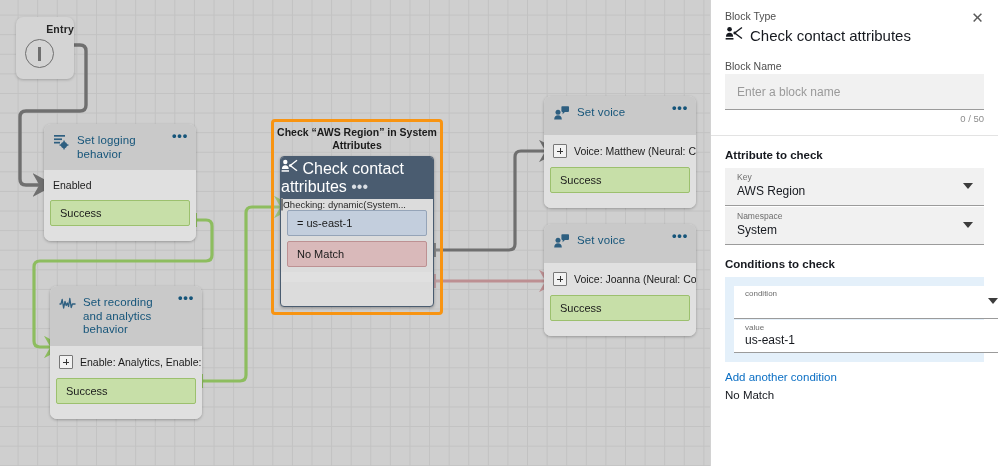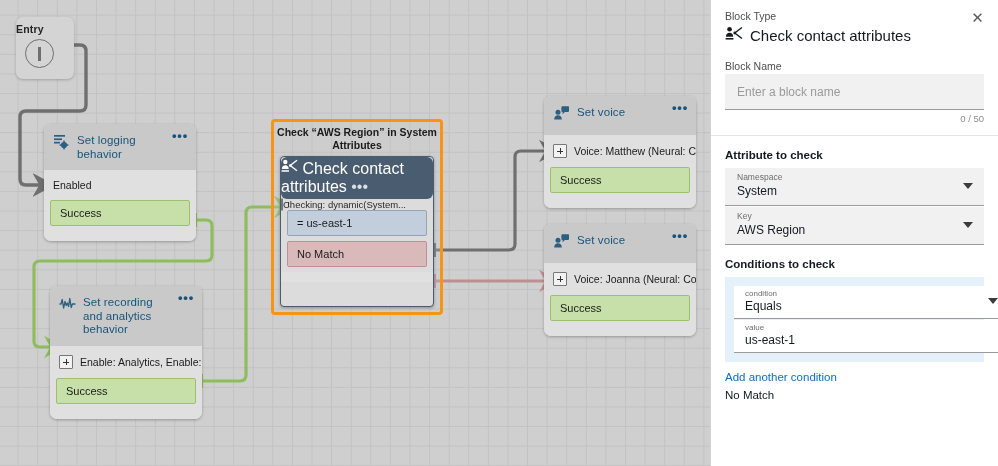--- a/index.html
+++ b/index.html
@@ -84,21 +84,21 @@
   .nfoot { height: 10px; background: #e0e0e0; }
 
   
   #entry {
     position: absolute; left: 16px; top: 17px;
     width: 58px; height: 62px;
     background: #d4d4d4; border-radius: 7px;
     box-shadow: 0 1px 3px rgba(0,0,0,.22);
   }
   #entry .elabel {
-    text-align: left; font-size: 10.5px; font-weight: bold;
+    text-align: right; font-size: 10.5px; font-weight: bold;
     color: #242424; padding-top: 6px; letter-spacing: .2px;
   }
   #entry .ecircle {
     position: absolute; left: 9px; top: 22px;
     width: 29px; height: 29px; border-radius: 50%;
     border: 1.6px solid #6f6f6f;
   }
   #entry .estub {
     position: absolute; left: 22px; top: 30px;
     width: 3px; height: 14px; background: #6f6f6f;
@@ -116,21 +116,21 @@
     color: #1b1b1b; line-height: 13px; padding-top: 4px;
   }
   
   #checknode {
     position: absolute; left: 6px; top: 34px;
     width: 154px; height: 151px;
     background: #dcdcdc; border: 1px solid #4a5c70;
     border-radius: 4px; overflow: hidden;
     box-shadow: 0 1px 3px rgba(0,0,0,.3);
   }
-  #checknode .nhead { background: #4a5c70; min-height: 42px; border-radius: 6px; }
+  #checknode .nhead { background: #4a5c70; min-height: 42px; }
   #checknode .nhead .ntitle { color: #ffffff; }
   #checknode .dots { color: #d9dee4; }
   #checknode .nrow { background: #dcdcdc; font-size: 9.5px; color: #2a2a2a; }
 
   
   #panel {
     position: absolute; left: 710px; top: 0;
     width: 288px; height: 466px;
     background: #fff; border-left: 1px solid #d2d2d2;
     padding: 10px 14px 0 14px;
@@ -374,39 +374,38 @@
     <div class="plabel">Block Name</div>
     <div class="namefield">Enter a block name</div>
     <div class="counter">0 / 50</div>
 
     <div class="pdivider"></div>
 
 
     <div class="shead">Attribute to check</div>
 
     <div class="selectbox">
+      <div class="sb-lab">Key</div>
+      <div class="sb-val">AWS Region</div>
+      <span class="caret"></span>
+    </div>
+
+    <div class="selectbox">
       <div class="sb-lab">Namespace</div>
       <div class="sb-val">System</div>
-      <span class="caret"></span>
-    </div>
-
-    <div class="selectbox">
-      <div class="sb-lab">Key</div>
-      <div class="sb-val">AWS Region</div>
       <span class="caret"></span>
     </div>
 
     <div class="shead">Conditions to check</div>
 
     <div id="condcard">
       <div id="condclose">✕</div>
       <div class="inner">
         <div class="wfield">
           <div class="wf-lab">condition</div>
-          <div class="wf-val">Equals</div>
           <span class="caret" style="top:12px;"></span>
         </div>
         <div class="wfield">
           <div class="wf-lab">value</div>
           <div class="wf-val">us-east-1</div>
         </div>
       </div>
     </div>
 
     <a class="addlink">Add another condition</a>

